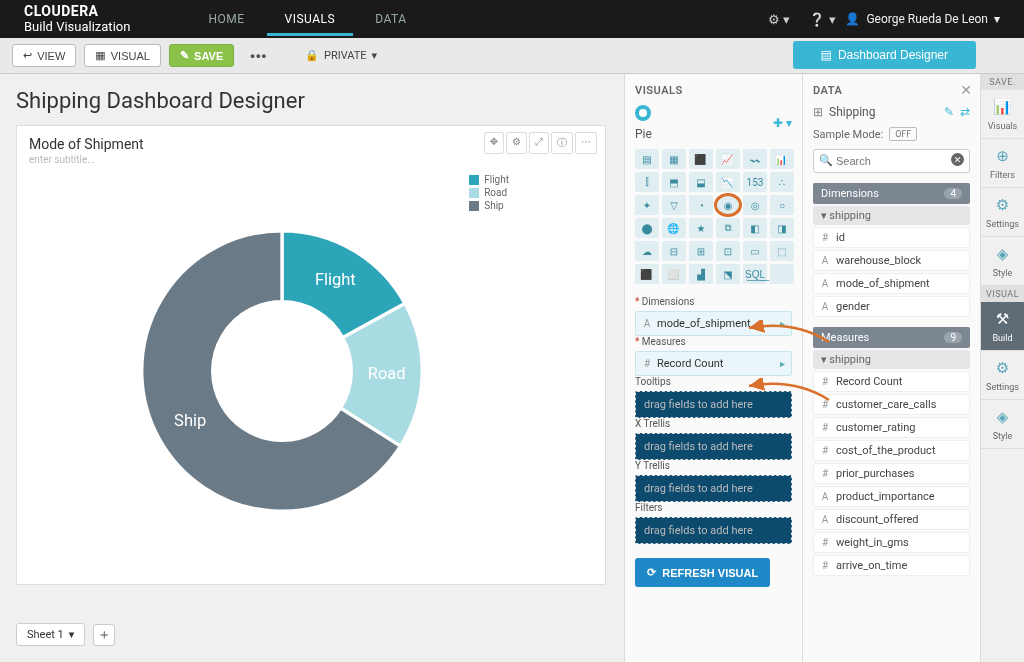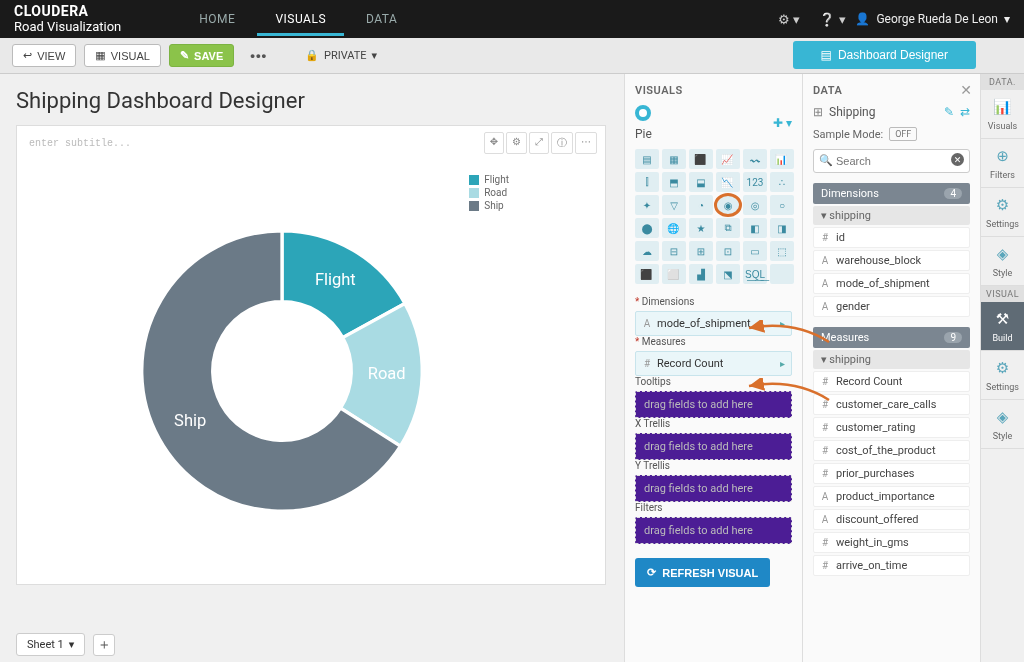--- a/index.html
+++ b/index.html
@@ -1,19 +1,19 @@
 <!DOCTYPE html>
 <html><head>
 <meta charset="utf-8">
 <style>
 * { box-sizing: border-box; margin: 0; padding: 0; }
 body { font-family: -apple-system, "Segoe UI", Roboto, Arial, sans-serif; font-size: 12px; color: #333; background: #f0f0f0; width: 1024px; height: 662px; overflow: hidden; }
 
 
-.topnav { background: #1a1a1a; color: #ccc; height: 38px; display: flex; align-items: center; padding: 0 14px; }
+.topnav { background: #1a1a1a; color: #ccc; height: 38px; display: flex; align-items: center; padding: 0 24px; }
 .brand { color: #fff; font-size: 13px; line-height: 1.1; }
 .brand b { font-weight: 700; letter-spacing: 0.5px; font-size: 14px; }
 .topnav-links { display: flex; gap: 4px; margin-left: 60px; }
 .topnav-link { color: #9aa; padding: 10px 18px; font-size: 12px; letter-spacing: 0.5px; cursor: pointer; text-align: center; }
 .topnav-link.active { color: #fff; border-bottom: 3px solid #38b6d4; padding-bottom: 7px; }
 .topnav-spacer { flex: 1; }
 .topnav-icon { color: #ccc; padding: 0 10px; cursor: pointer; font-size: 13px; }
 .topnav-user { color: #eee; font-size: 12px; display: flex; align-items: center; gap: 6px; cursor: pointer; }
 
 
@@ -37,21 +37,21 @@
 .panel h4 { font-size: 11px; color: #666; font-weight: 600; letter-spacing: 0.5px; margin-bottom: 8px; }
 
 
 .dash-title { font-size: 22px; color: #333; font-weight: 400; }
 .dash-sub { font-size: 11px; color: #888; margin-top: 4px; }
 .filter-hint { border: 1px dashed #ccc; padding: 8px 10px; color: #8aa0b0; font-size: 12px; margin-top: 8px; border-radius: 2px; }
 
 
 .viz-card { border: 1px solid #ddd; background: #fff; margin-top: 12px; padding: 10px 12px 18px; height: 460px; position: relative; }
 .viz-title { font-size: 14px; color: #333; }
-.viz-sub { font-size: 10px; color: #bbb; margin-top: 2px; font-family: Liberation Mono, monospace; }
+.viz-sub { font-size: 10px; color: #bbb; margin-top: 2px; }
 .viz-tools { position: absolute; right: 8px; top: 6px; display: flex; gap: 2px; }
 .viz-tools .mini { border: 1px solid #ddd; background: #fff; padding: 3px 5px; font-size: 10px; color: #888; cursor: pointer; border-radius: 2px; }
 
 .legend { position: absolute; right: 96px; top: 48px; font-size: 10px; color: #666; }
 .legend-row { display: flex; align-items: center; gap: 5px; margin-bottom: 2px; }
 .legend-sw { width: 10px; height: 10px; }
 .sw-flight { background: #2ca5b8; }
 .sw-road { background: #a9dbe3; }
 .sw-ship { background: #6b7a87; }
 
@@ -63,21 +63,21 @@
 .viz-type-row .type-name { display: flex; align-items: center; gap: 6px; font-size: 12px; color: #555; flex-direction: column; }
 .donut-icon { width: 16px; height: 16px; border: 4px solid #38b6d4; border-radius: 50%; display: inline-block; background: #fff; }
 .viz-grid { display: grid; grid-template-columns: repeat(6, 1fr); gap: 3px; margin-bottom: 12px; }
 .viz-cell { width: 24px; height: 20px; background: #e0eef2; border-radius: 2px; position: relative; }
 .viz-cell .glyph { position: absolute; inset: 0; display: flex; align-items: center; justify-content: center; font-size: 10px; color: #3a8aa0; }
 .viz-cell.selected { outline: 3px solid #d9702c; outline-offset: -1px; border-radius: 50%; }
 .shelf-label { font-size: 10px; color: #555; }
 .shelf-label .req { color: #c0392b; }
 .shelf-box { border: 1px solid #c8e4ec; background: #eaf6f9; padding: 5px 6px; border-radius: 2px; margin-top: 4px; display: flex; align-items: center; gap: 5px; font-size: 11px; color: #333; position: relative; }
 .shelf-box .chev { position: absolute; right: 6px; color: #5aa; font-size: 10px; }
-.shelf-empty { border: 1px dashed #ddd; background: #4c1d95; padding: 6px 8px; border-radius: 2px; margin-top: 4px; color: #bbb; font-size: 11px; }
+.shelf-empty { border: 1px dashed #ddd; background: #0c4a6e; padding: 6px 8px; border-radius: 2px; margin-top: 4px; color: #bbb; font-size: 11px; }
 .refresh-btn { background: #1f88c6; color: #fff; border: none; border-radius: 3px; padding: 8px 12px; font-size: 11px; margin-top: 14px; cursor: pointer; display: flex; align-items: center; gap: 6px; font-weight: 600; }
 
 
 .dataset-row { display: flex; align-items: center; justify-content: space-between; margin-bottom: 8px; }
 .dataset-row .left { display: flex; align-items: center; gap: 6px; font-size: 12px; color: #555; }
 .edit-icons { display: flex; gap: 6px; color: #38b6d4; }
 .edit-icons span { cursor: pointer; }
 .sample-row { font-size: 11px; color: #666; margin-bottom: 8px; display: flex; align-items: center; gap: 6px; }
 .sample-badge { border: 1px solid #bbb; padding: 1px 5px; font-size: 9px; border-radius: 2px; color: #777; }
 .search-box { position: relative; margin-bottom: 10px; }
@@ -92,36 +92,36 @@
 
 
 .rail-sec { text-align: center; padding: 8px 0 6px; border-bottom: 1px solid #ddd; cursor: pointer; }
 .rail-hdr { background: #e0e0e0; font-size: 9px; color: #777; text-align: center; padding: 3px 0; letter-spacing: 0.5px; }
 .rail-sec .ric { font-size: 15px; color: #5aa6bb; display: block; margin-bottom: 2px; }
 .rail-sec .rlabel { font-size: 9px; color: #666; }
 .rail-sec.active { background: #5f6b75; }
 .rail-sec.active .ric, .rail-sec.active .rlabel { color: #fff; }
 
 
-.sheets { position: absolute; bottom: 6px; left: 16px; display: flex; align-items: center; gap: 8px; }
+.sheets { position: absolute; bottom: 16px; left: 16px; display: flex; align-items: center; gap: 8px; }
 .sheet-tab { background: #fff; border: 1px solid #ccc; padding: 4px 10px; font-size: 11px; border-radius: 3px; display: flex; align-items: center; gap: 5px; cursor: pointer; }
 .sheet-add { background: #fff; border: 1px solid #ccc; width: 22px; height: 22px; border-radius: 3px; display: flex; align-items: center; justify-content: center; cursor: pointer; font-size: 14px; color: #555; }
 
 
 .arrow { position: absolute; pointer-events: none; }
 .arrow.a1 { right: 190px; top: 320px; }
 .arrow.a2 { right: 190px; top: 378px; }
 </style>
 </head>
 <body>
 
 <div class="topnav">
   <div class="brand">
     <b>CLOUDERA</b><br>
-    <span>Road Visualization</span>
+    <span>Build Visualization</span>
   </div>
   <div class="topnav-links">
     <div class="topnav-link">HOME</div>
     <div class="topnav-link active">VISUALS</div>
     <div class="topnav-link">DATA</div>
   </div>
   <div class="topnav-spacer"></div>
   <div class="topnav-icon">⚙ ▾</div>
   <div class="topnav-icon">❔ ▾</div>
   <div class="topnav-user">
@@ -147,20 +147,21 @@
     <span>Dashboard Designer</span>
   </button>
 </div>
 
 <div class="workarea">
 
   <div class="canvas">
     <div class="dash-title">Shipping Dashboard Designer</div>
 
     <div class="viz-card">
+      <div class="viz-title">Mode of Shipment</div>
       <div class="viz-sub">enter subtitle...</div>
       <div class="viz-tools">
         <span class="mini">✥</span>
         <span class="mini">⚙</span>
         <span class="mini">⤢</span>
         <span class="mini">ⓘ</span>
         <span class="mini">⋯</span>
       </div>
 
       <div class="legend">
@@ -235,21 +236,21 @@
           <div class="viz-cell">
             <div class="glyph">⬒</div>
           </div>
           <div class="viz-cell">
             <div class="glyph">⬓</div>
           </div>
           <div class="viz-cell">
             <div class="glyph">📉</div>
           </div>
           <div class="viz-cell">
-            <div class="glyph">123</div>
+            <div class="glyph">153</div>
           </div>
           <div class="viz-cell">
             <div class="glyph">∴</div>
           </div>
           <div class="viz-cell">
             <div class="glyph">✦</div>
           </div>
           <div class="viz-cell">
             <div class="glyph">▽</div>
           </div>
@@ -440,21 +441,21 @@
             <span>weight_in_gms</span>
           </div>
           <div class="field-row">
             <span class="ftype">#</span>
             <span>arrive_on_time</span>
           </div>
         </div>
     </div>
 
     <div class="panel rail">
-      <div class="rail-hdr">DATA.</div>
+      <div class="rail-hdr">SAVE.</div>
       <div id="rail-dash">
           <div class="rail-sec"><span class="ric">📊</span><span class="rlabel">Visuals</span></div>
           <div class="rail-sec"><span class="ric">⊕</span><span class="rlabel">Filters</span></div>
           <div class="rail-sec"><span class="ric">⚙</span><span class="rlabel">Settings</span></div>
           <div class="rail-sec"><span class="ric">◈</span><span class="rlabel">Style</span></div>
         </div>
       <div class="rail-hdr">VISUAL</div>
       <div id="rail-visual">
           <div class="rail-sec active"><span class="ric">⚒</span><span class="rlabel">Build</span></div>
           <div class="rail-sec"><span class="ric">⚙</span><span class="rlabel">Settings</span></div>

